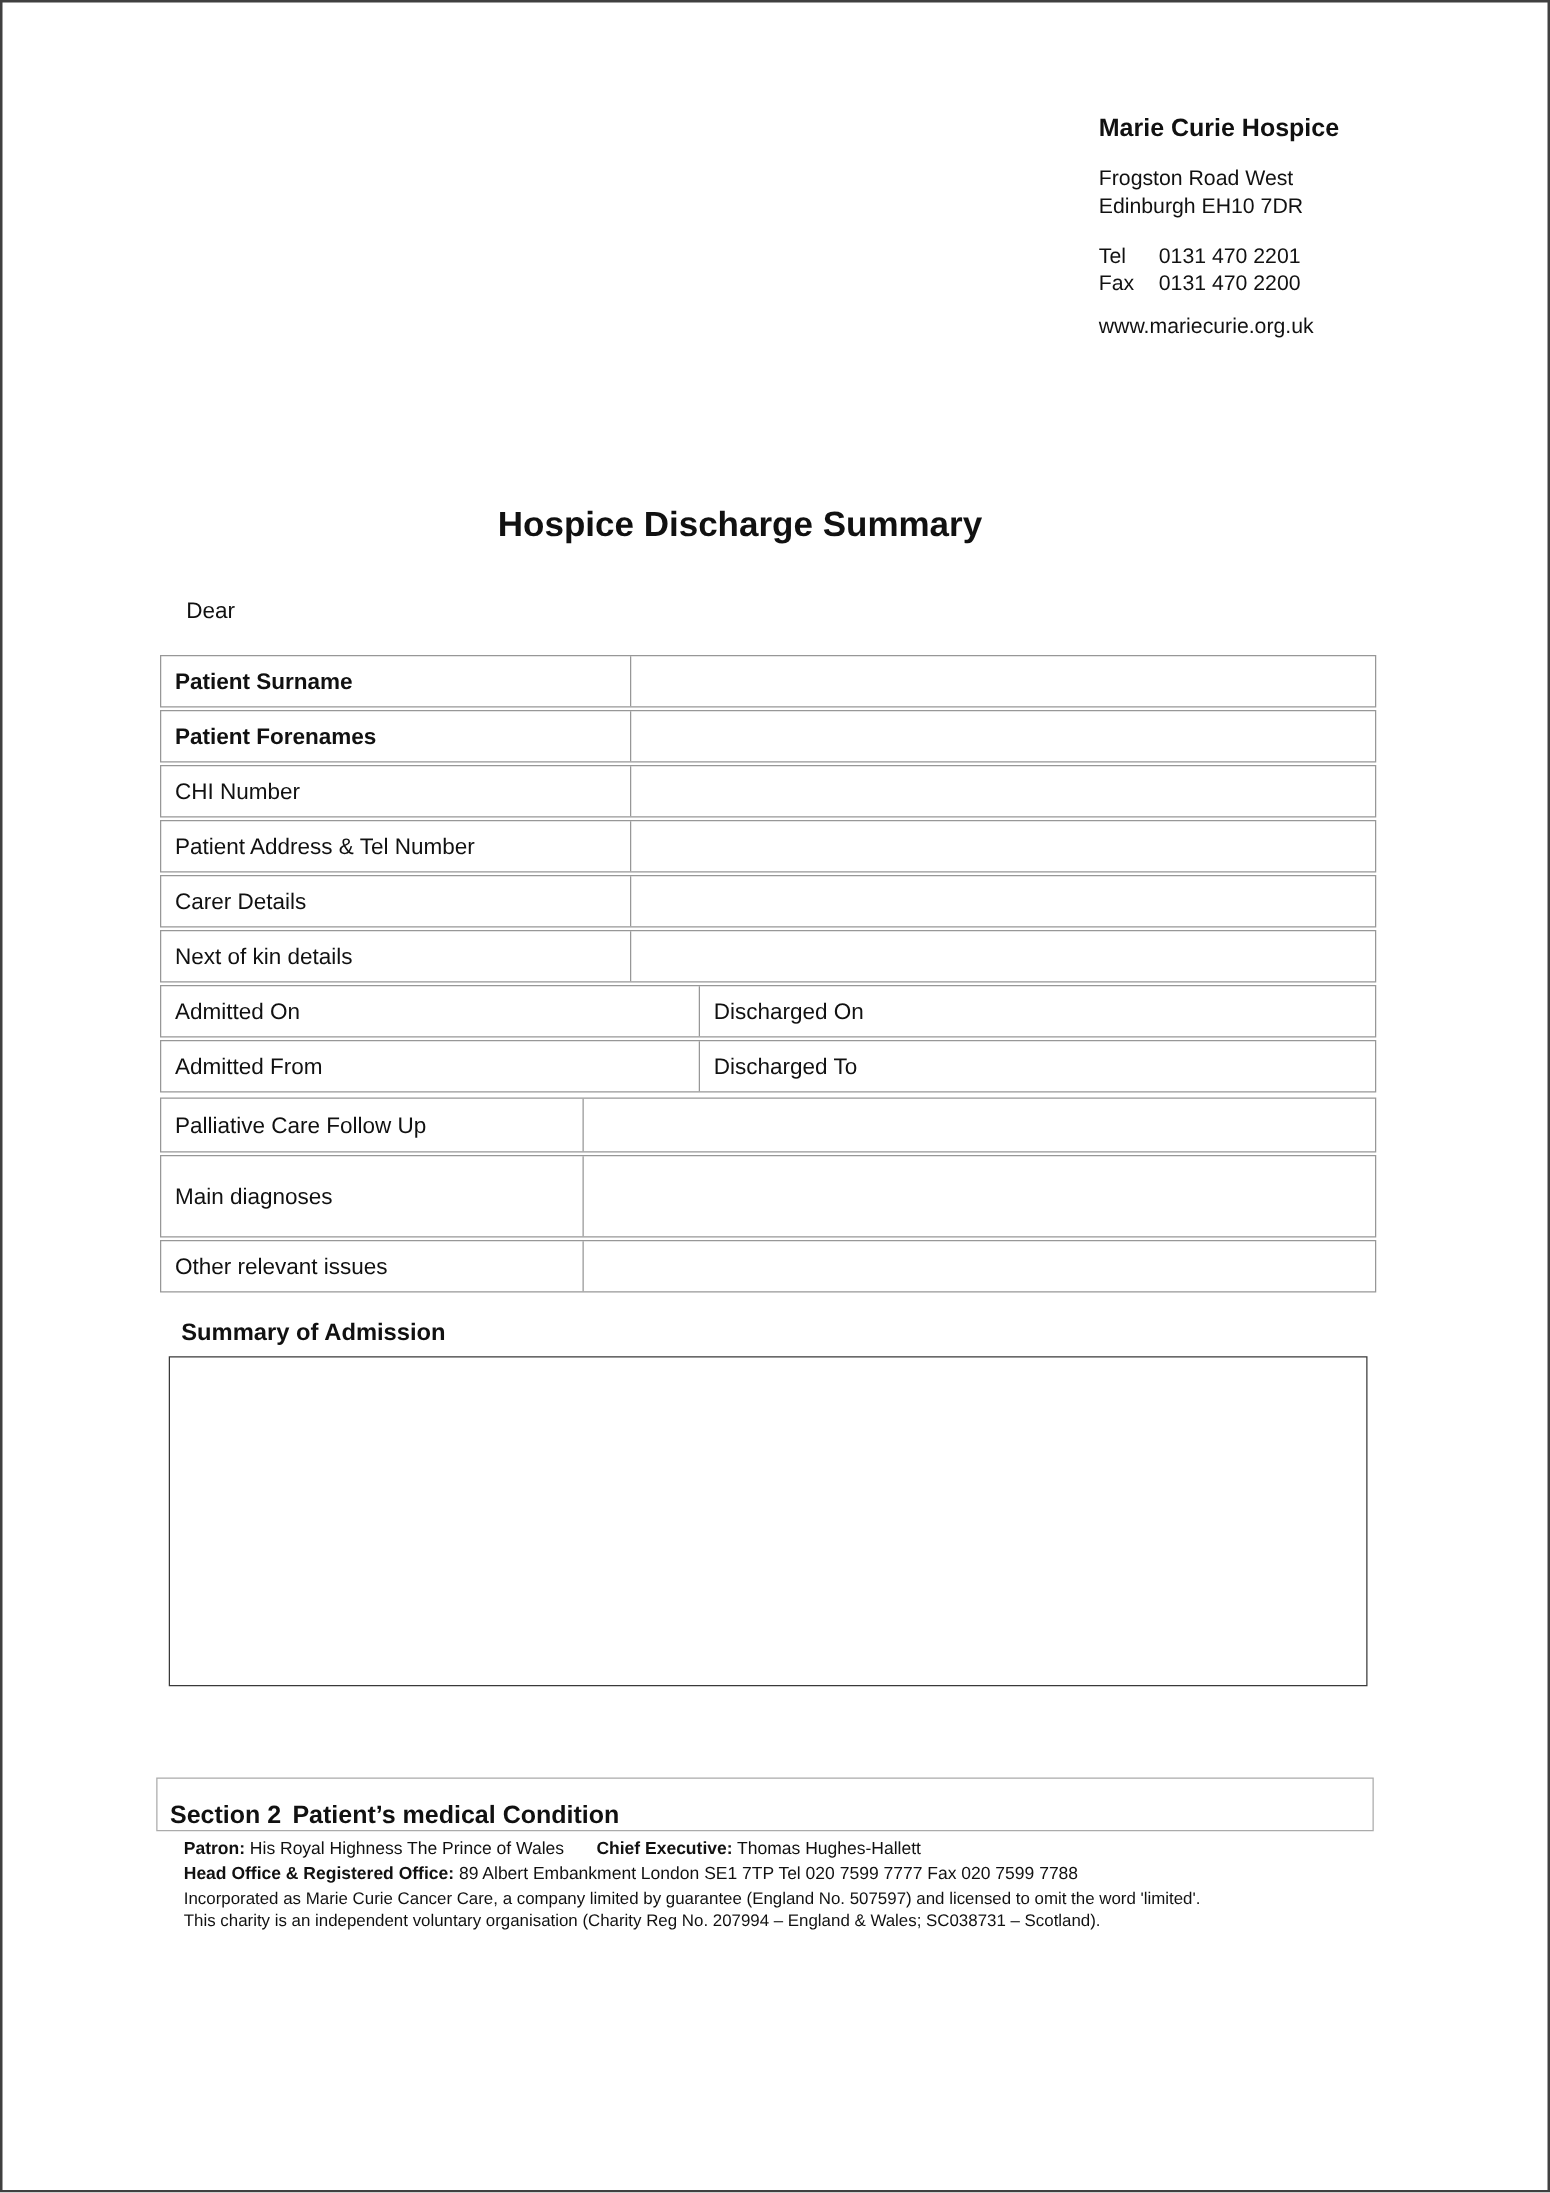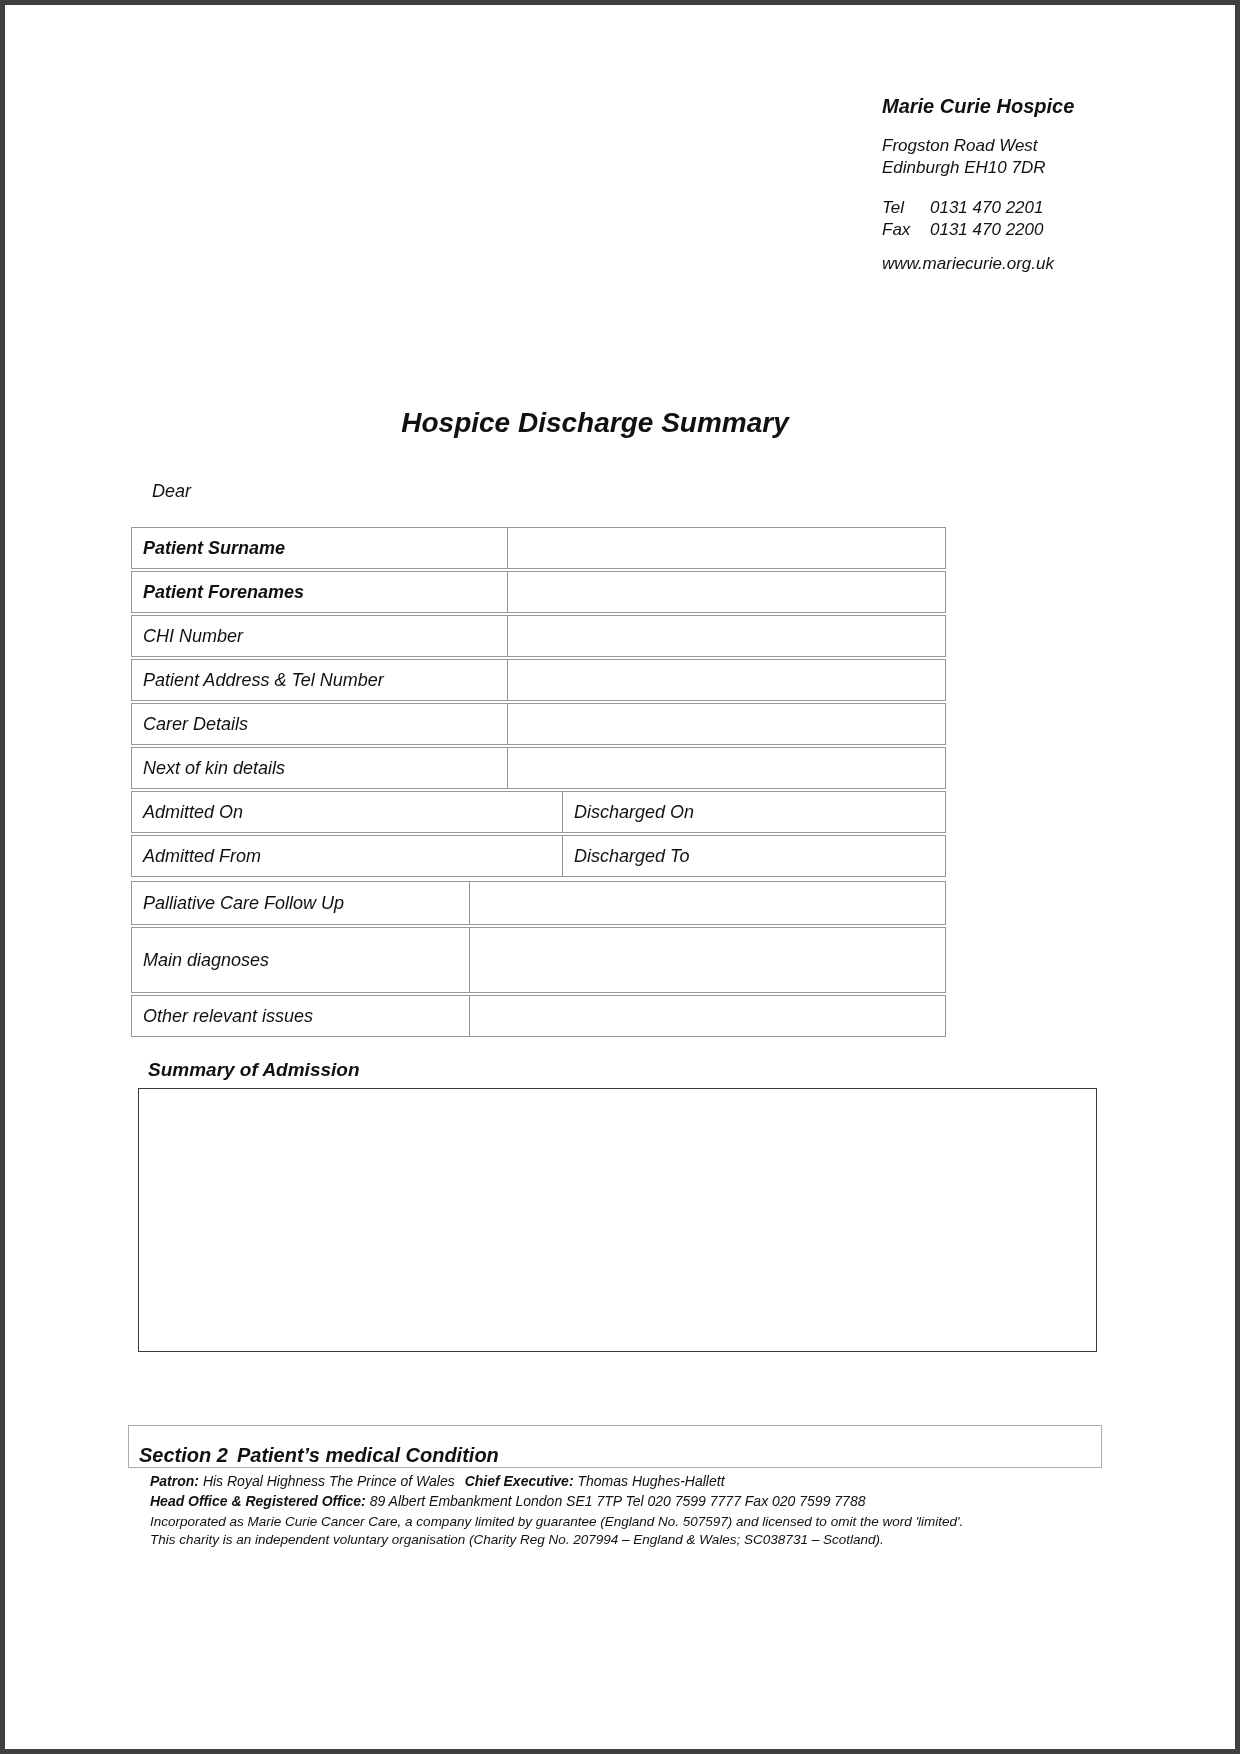--- a/index.html
+++ b/index.html
@@ -4,23 +4,22 @@
 <style>
   * { margin: 0; padding: 0; box-sizing: border-box; }
   html, body { background: #ffffff; }
   body { font-family: "Liberation Sans", sans-serif; color: #111; }
 
   .page {
     position: relative;
     width: 1240px;
     height: 1754px;
     background: #fff;
-    border: 5px solid #404040;
+    border: 2px solid #404040;
     overflow: hidden;
-    font-style: italic;
   }
 
   
   .letterhead {
     position: absolute;
     left: 877px;
     top: 88px;
     width: 300px;
   }
   .org-name { font-size: 20px; font-weight: bold; line-height: 26px; }
@@ -38,21 +37,21 @@
     font-size: 28px;
     font-weight: bold;
   }
   .salutation {
     position: absolute;
     left: 147px; top: 476px;
     font-size: 18px;
   }
 
   
-  .ftable { position: absolute; left: 126px; width: 815px; }
+  .ftable { position: absolute; left: 126px; width: 973px; }
   .ftable .frow {
     display: flex;
     border: 1px solid #979797;
     background: #fff;
     margin-bottom: 2px;
   }
   .fcell-label {
     border-right: 1px solid #979797;
     padding-left: 11px;
     display: flex;
@@ -114,21 +113,21 @@
 
   
   .page-footer {
     position: absolute;
     left: 145px; top: 1466px;
     width: 960px;
     font-size: 14px;
     line-height: 20px;
   }
   .page-footer .small-lines { font-size: 13.5px; line-height: 18px; margin-top: 2px; }
-  .gap-left { margin-left: 6px; }
+  .gap-left { margin-left: 22px; }
 </style>
 </head>
 <body>
 
 <div class="page">
 
   <div class="letterhead">
     <div class="org-name">Marie Curie Hospice</div>
     <div class="addr-block">
       <div>Frogston Road West</div>

